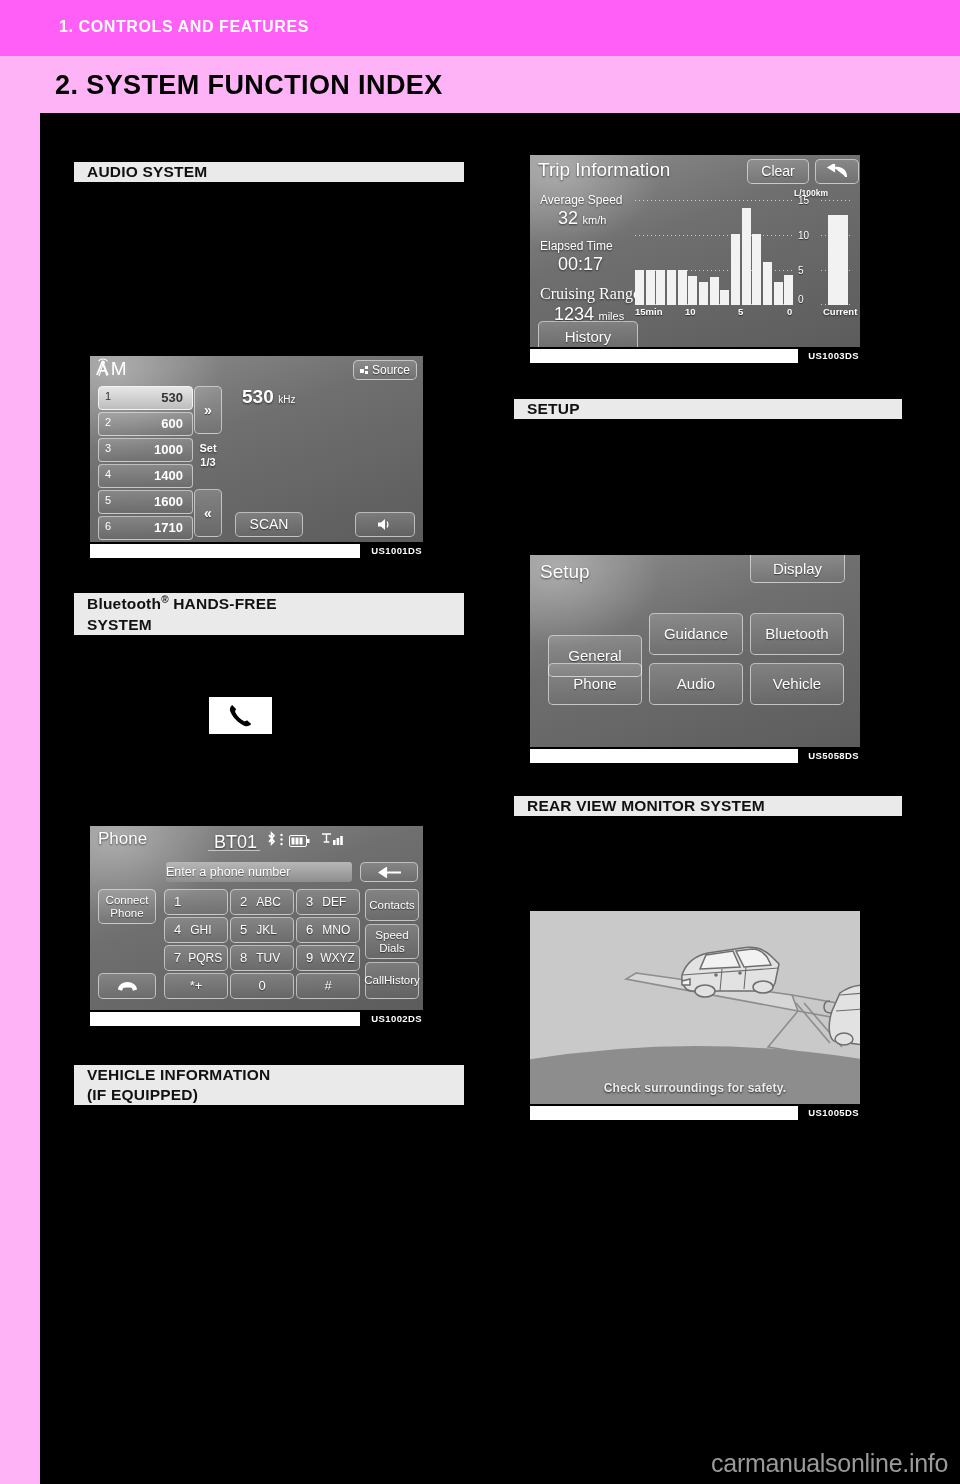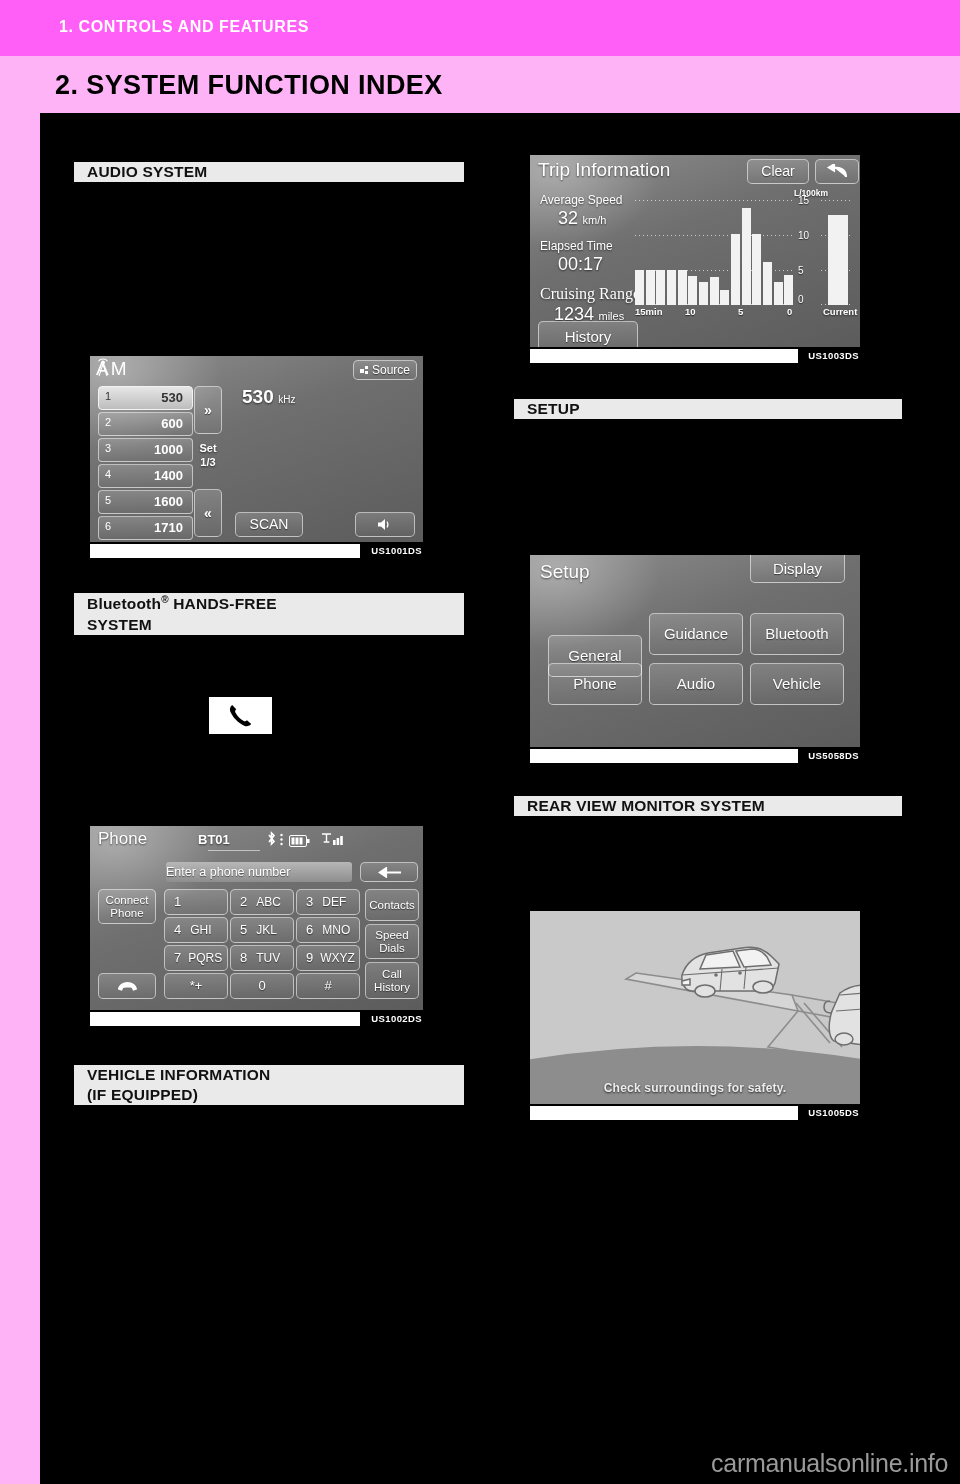--- a/index.html
+++ b/index.html
@@ -241,21 +241,21 @@
   <div class="phone-icon-box" style="left:209px;top:697px;width:63px;height:37px;">
     <svg width="28" height="26" viewBox="0 0 28 26">
       <path d="M5.2 2.0 C3.2 3.5 2.3 6.2 3.3 8.6 C5.4 13.9 11.0 20.2 17.2 22.7 C19.8 23.8 22.6 23.1 24.2 21.1 L20.0 17.3 C19.1 18.3 17.8 18.6 16.8 18.1 C13.6 16.6 10.0 13.0 8.4 9.6 C7.9 8.5 8.2 7.2 9.2 6.3 Z" fill="#000"></path>
     </svg>
   </div>
 
   <div class="fig" style="left:88px;top:824px;width:337px;height:205px;">
     <div class="shot" style="width:337px;height:188px;">
       <div class="navscreen">
         <div class="navlabel" style="left:8px;top:3px;font-size:17px;">Phone</div>
-        <div class="navlabel" style="left:108px;top:6px;font-size:13px;font-weight:bold;">BT01</div>
+        <div class="navlabel" style="left:124px;top:6px;font-size:18px;font-weight:normal;">BT01</div>
         <div style="position:absolute;left:118px;top:24px;width:52px;height:1px;background:rgba(255,255,255,.55);"></div>
 
         <div style="position:absolute;left:176px;top:5px;">
           <svg width="11" height="15" viewBox="0 0 11 15">
               <path d="M3 4 L8 10.5 L5.5 13 V2 L8 4.5 L3 11" stroke="#fff" stroke-width="1.6" fill="none"></path>
             </svg>
         </div>
         <div style="position:absolute;left:190px;top:6px;">
           <svg width="3" height="13" viewBox="0 0 3 13">
               <circle cx="1.5" cy="2" r="1.2" fill="#fff"></circle>
@@ -344,21 +344,21 @@
           <span>#</span>
         </div>
 
         <div class="navbtn" style="left:275px;top:63px;width:54px;height:32px;font-size:11.5px;">
           <span>Contacts</span>
         </div>
         <div class="navbtn" style="left:275px;top:98px;width:54px;height:35px;font-size:11.5px;flex-direction:column;">
           <span>Speed</span>
           <span>Dials</span>
         </div>
-        <div class="navbtn" style="left:275px;top:136px;width:54px;height:37px;font-size:11.5px;flex-direction:column;">
+        <div class="navbtn" style="left:275px;top:136px;width:54px;height:37px;font-size:11.5px;flex-direction:row;">
           <span>Call</span>
           <span>History</span>
         </div>
 
         <div class="navbtn" style="left:8px;top:147px;width:58px;height:26px;">
           <svg width="22" height="13" viewBox="0 0 22 13">
             <path d="M2 9.5 C2 5 7 2 11.5 2 C16 2 21 5 21 9.5 L17 10.8 L16 8.2 C14.6 7.4 8.4 7.4 7 8.2 L6 10.8 Z" fill="#fff"></path>
           </svg>
         </div>
       </div>

